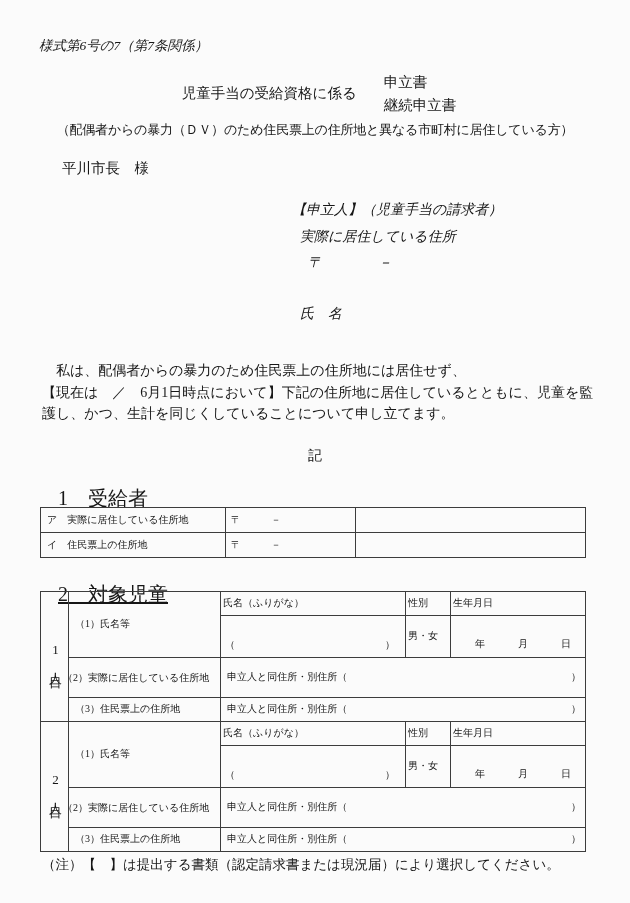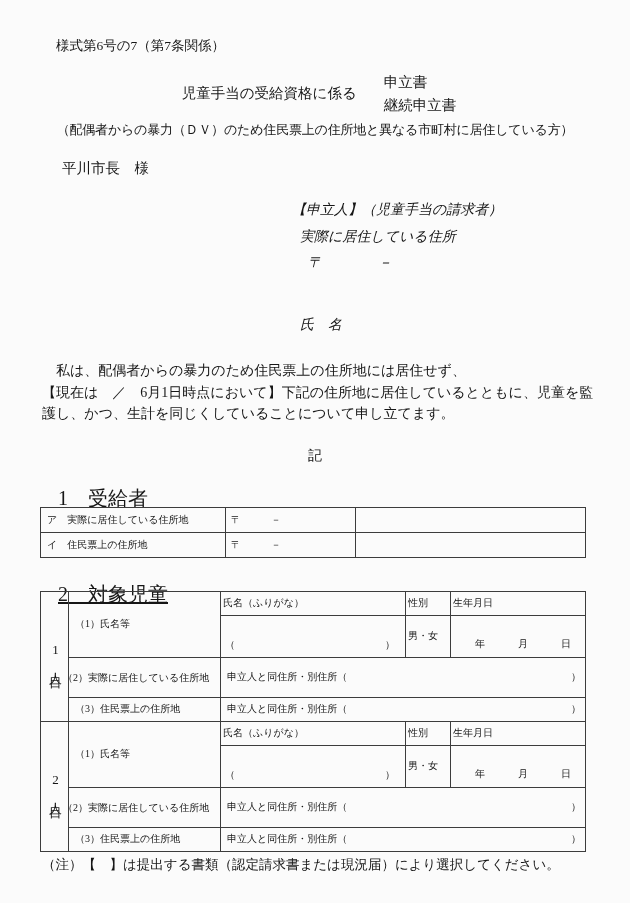--- a/index.html
+++ b/index.html
@@ -7,32 +7,32 @@
   body { font-family:"Liberation Serif","DejaVu Serif",serif; color:#161616; }
   .page {
     position:relative; width:630px; height:903px; margin:0 auto;
     background:#fbfbfb; overflow:hidden;
     font-size:14px; line-height:1.45;
   }
   .abs { position:absolute; }
   .nowrap { white-space:nowrap; }
 
   
-  .form-number { left:56px; top:36px; font-size:13.5px; }
+  .form-number { left:39px; top:36px; font-size:13.5px;font-style:italic; }
   .title-block { left:0; right:0; top:71px; }
   .title-row { display:flex; justify-content:center; align-items:center; gap:27px; font-size:14.5px;padding-left:8px; }
   .doc-types { display:flex; flex-direction:column; gap:1px; line-height:22px; }
   .subtitle { text-align:center; font-size:13px; margin-top:5px; letter-spacing:-0.2px; }
   .addressee { left:62px; top:158px; font-size:14.5px; }
 
   
   .applicant { left:292px; top:200px; font-size:14px;font-style:italic; }
   .applicant .addr-label { margin-top:7px; padding-left:8px; }
   .applicant .postal-line { margin-top:5px; padding-left:16px; }
-  .applicant .name-label { margin-top:42px; padding-left:8px; }
+  .applicant .name-label { margin-top:31px; padding-left:8px; }
 
   
   .statement { left:42px; top:360px; width:548px; font-size:14px; }
   .statement div { line-height:21.5px; }
   .record-mark { left:0; right:0; top:446px; text-align:center; font-size:14px; }
 
   .sec-heading { font-size:20px; }
   .s1-heading { left:58px; top:484px; }
   .s2-heading { left:58px; top:580px;text-decoration:underline; }
   .note { left:42px; top:855px; font-size:13.5px; }

